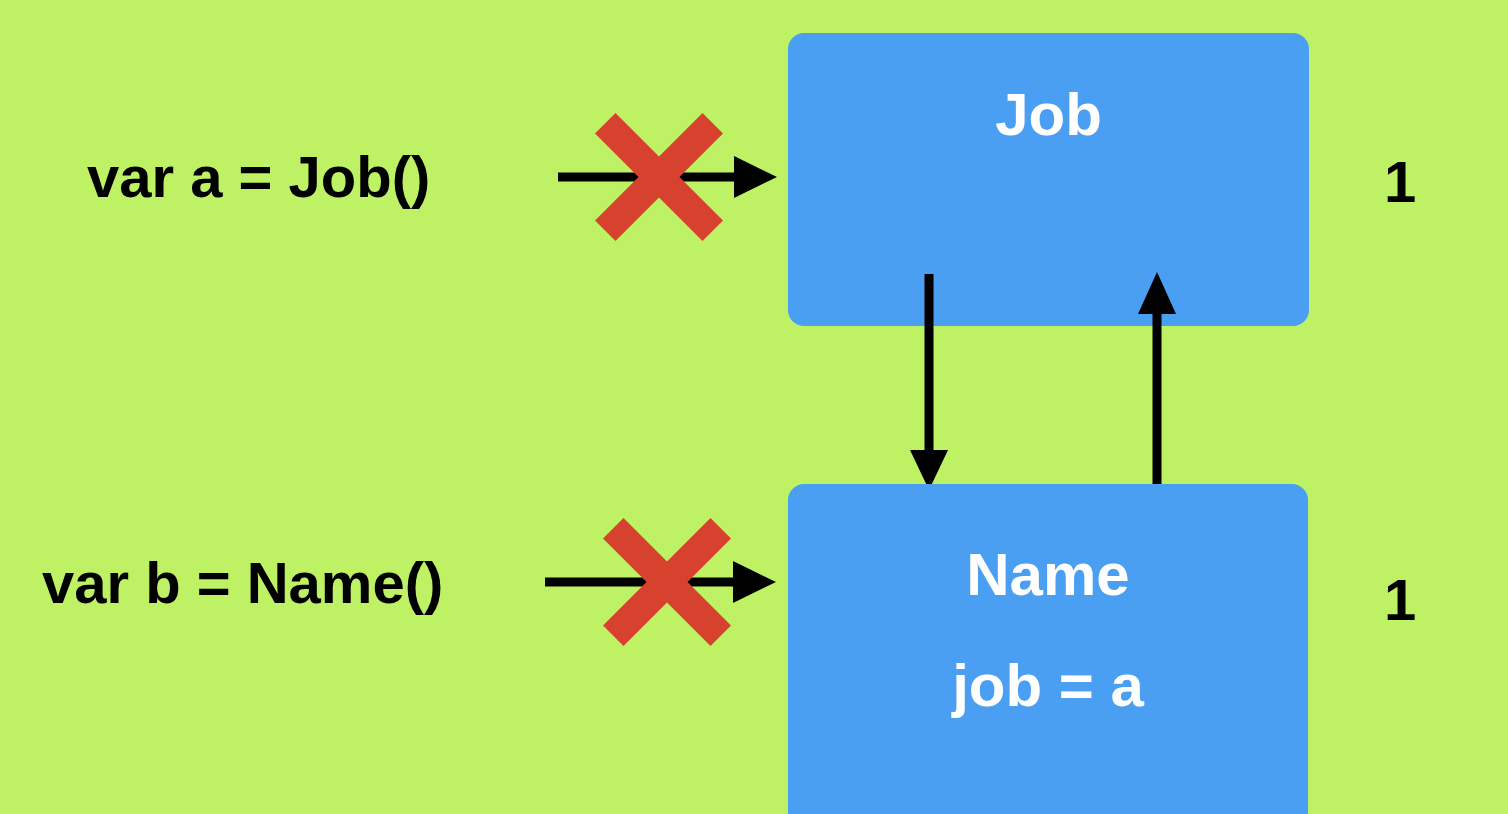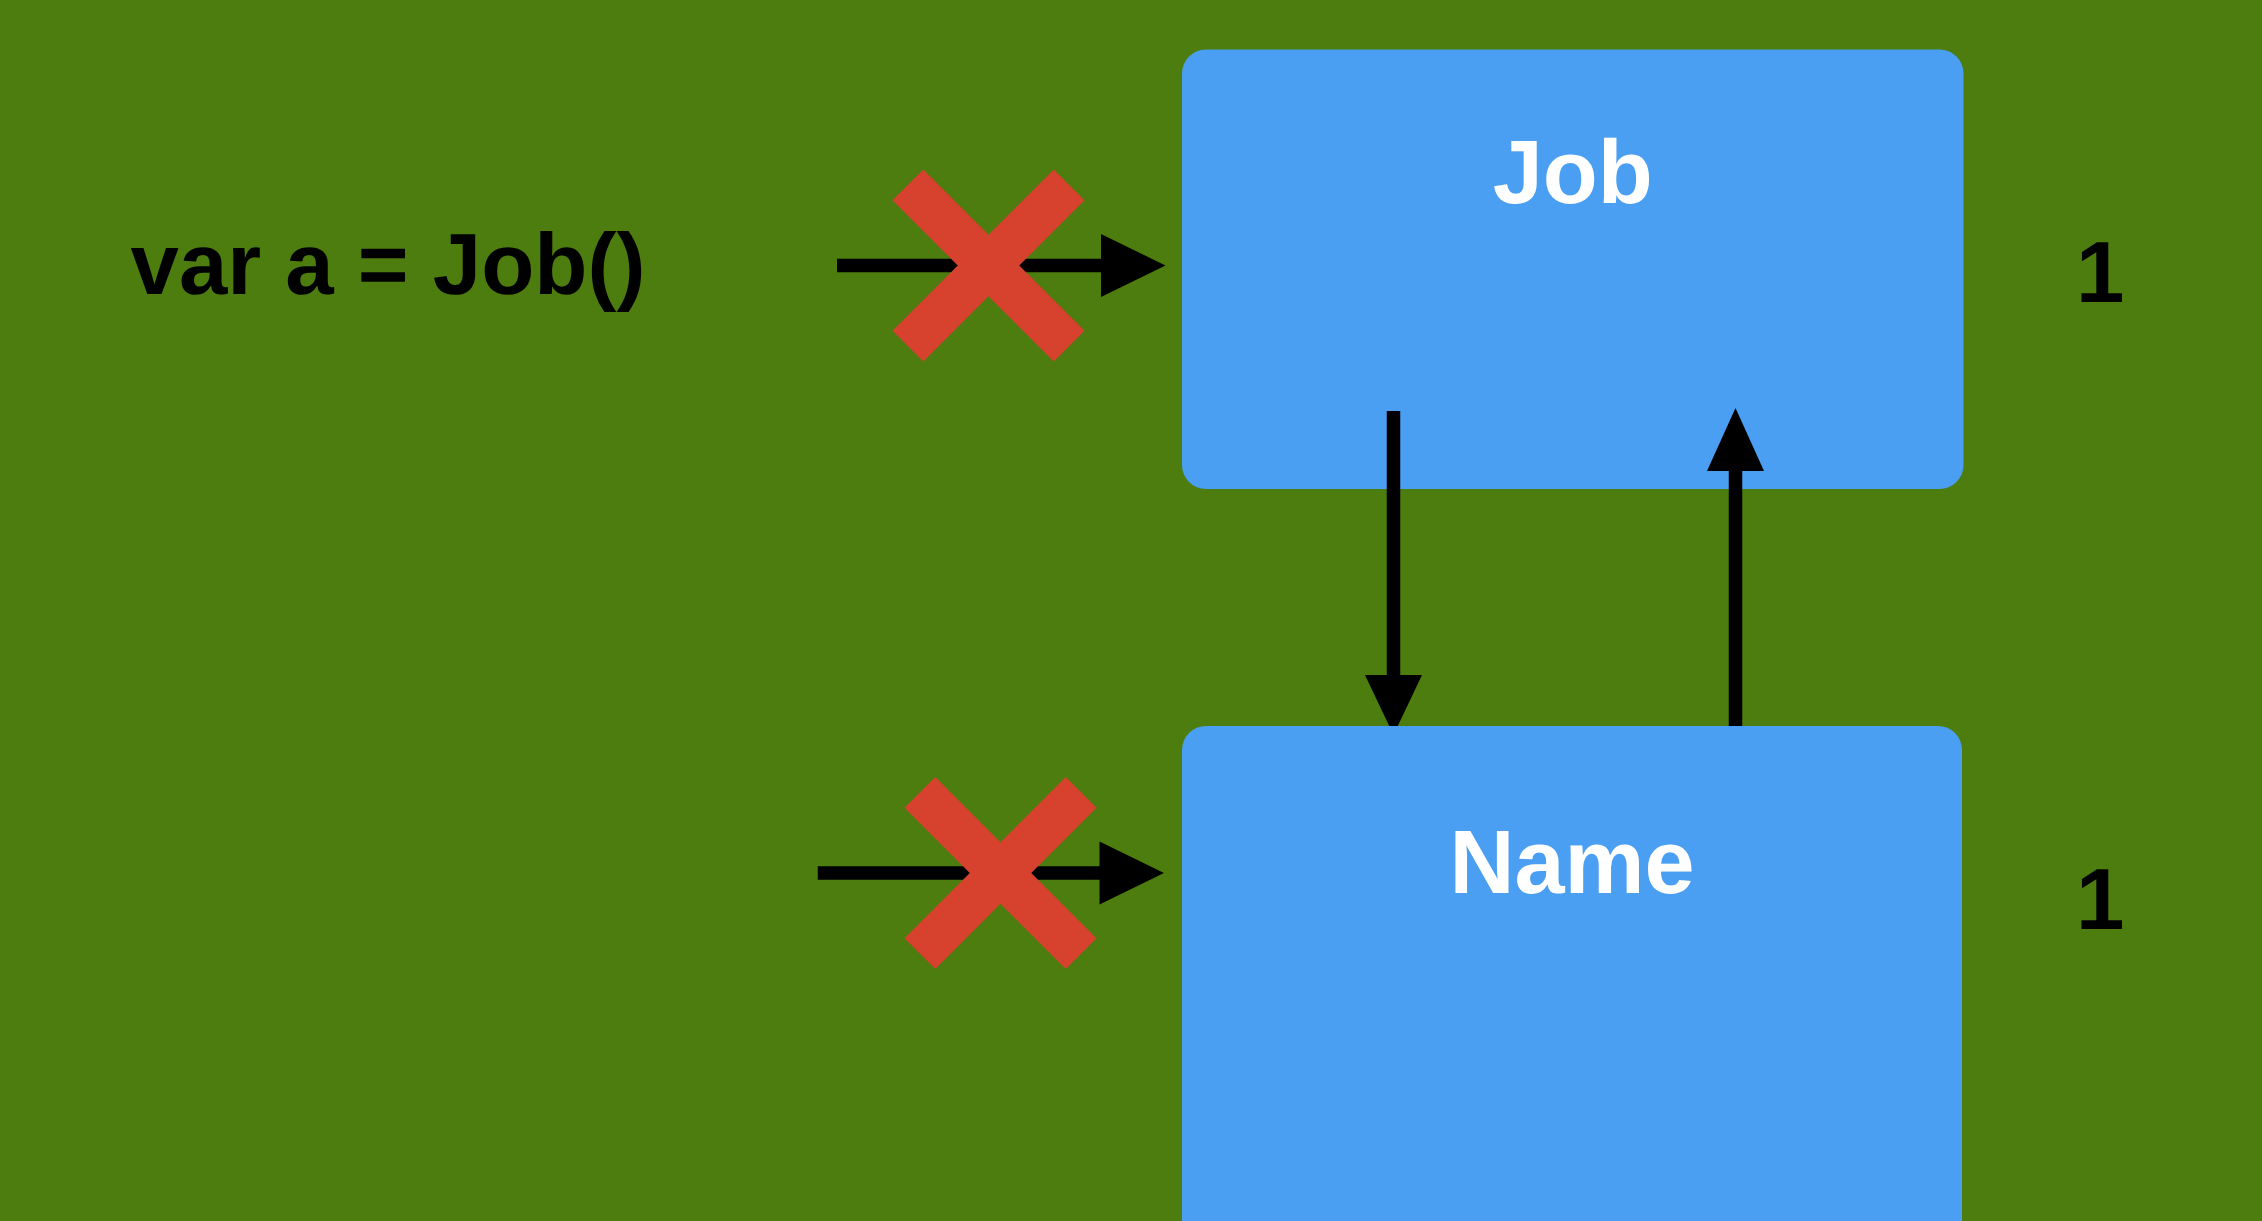--- a/index.html
+++ b/index.html
@@ -1,17 +1,17 @@
 <!DOCTYPE html>
 <html><head>
 <meta charset="utf-8">
 <style>
   html,body{margin:0;padding:0;background:#ffffff;}
   .stage{
-    position:relative;width:1508px;height:814px;background:#4d7c0f;
+    position:relative;width:1508px;height:814px;background:#bef264;
     font-family:"Liberation Sans","DejaVu Sans",sans-serif;overflow:hidden;
   }
   .code-label{
     position:absolute;font-size:58px;font-weight:700;color:#000;
     line-height:1;white-space:nowrap;
   }
   .ref-count{
     position:absolute;font-size:58px;font-weight:700;color:#000;line-height:1;
   }
   .obj-box{
@@ -54,29 +54,31 @@
 
   <svg class="v-arrow" style="left:907px;top:274px;" width="44" height="218">
     <line x1="22" y1="0" x2="22" y2="182" stroke="#000" stroke-width="9"></line>
     <polygon points="3,176 41,176 22,216" fill="#000"></polygon>
   </svg>
   <svg class="v-arrow" style="left:1135px;top:272px;" width="44" height="222">
     <polygon points="22,0 3,42 41,42" fill="#000"></polygon>
     <line x1="22" y1="38" x2="22" y2="221" stroke="#000" stroke-width="9"></line>
   </svg>
 
+  <div class="code-label" style="left:42px;top:554px;">var b = Name()</div>
 
   <svg class="h-arrow" style="left:545px;top:559px;" width="235" height="46">
     <line x1="0" y1="23" x2="195" y2="23" stroke="#000" stroke-width="9"></line>
     <polygon points="188,2 188,44 231,23" fill="#000"></polygon>
   </svg>
   <div class="cross" style="left:611px;top:527px;width:112px;height:110px;">
     <i class="bar bar1"></i>
     <i class="bar bar2"></i>
   </div>
 
   <div class="obj-box" style="left:788px;top:452px;width:520px;height:352px;margin-top:32px;">
     <div class="box-title" style="top:91px;">Name</div>
+    <div class="box-field" style="top:202px;">job = a</div>
   </div>
 
   <div class="ref-count" style="left:1384px;top:571px;">1</div>
 
 </div>
 
 </body></html>

